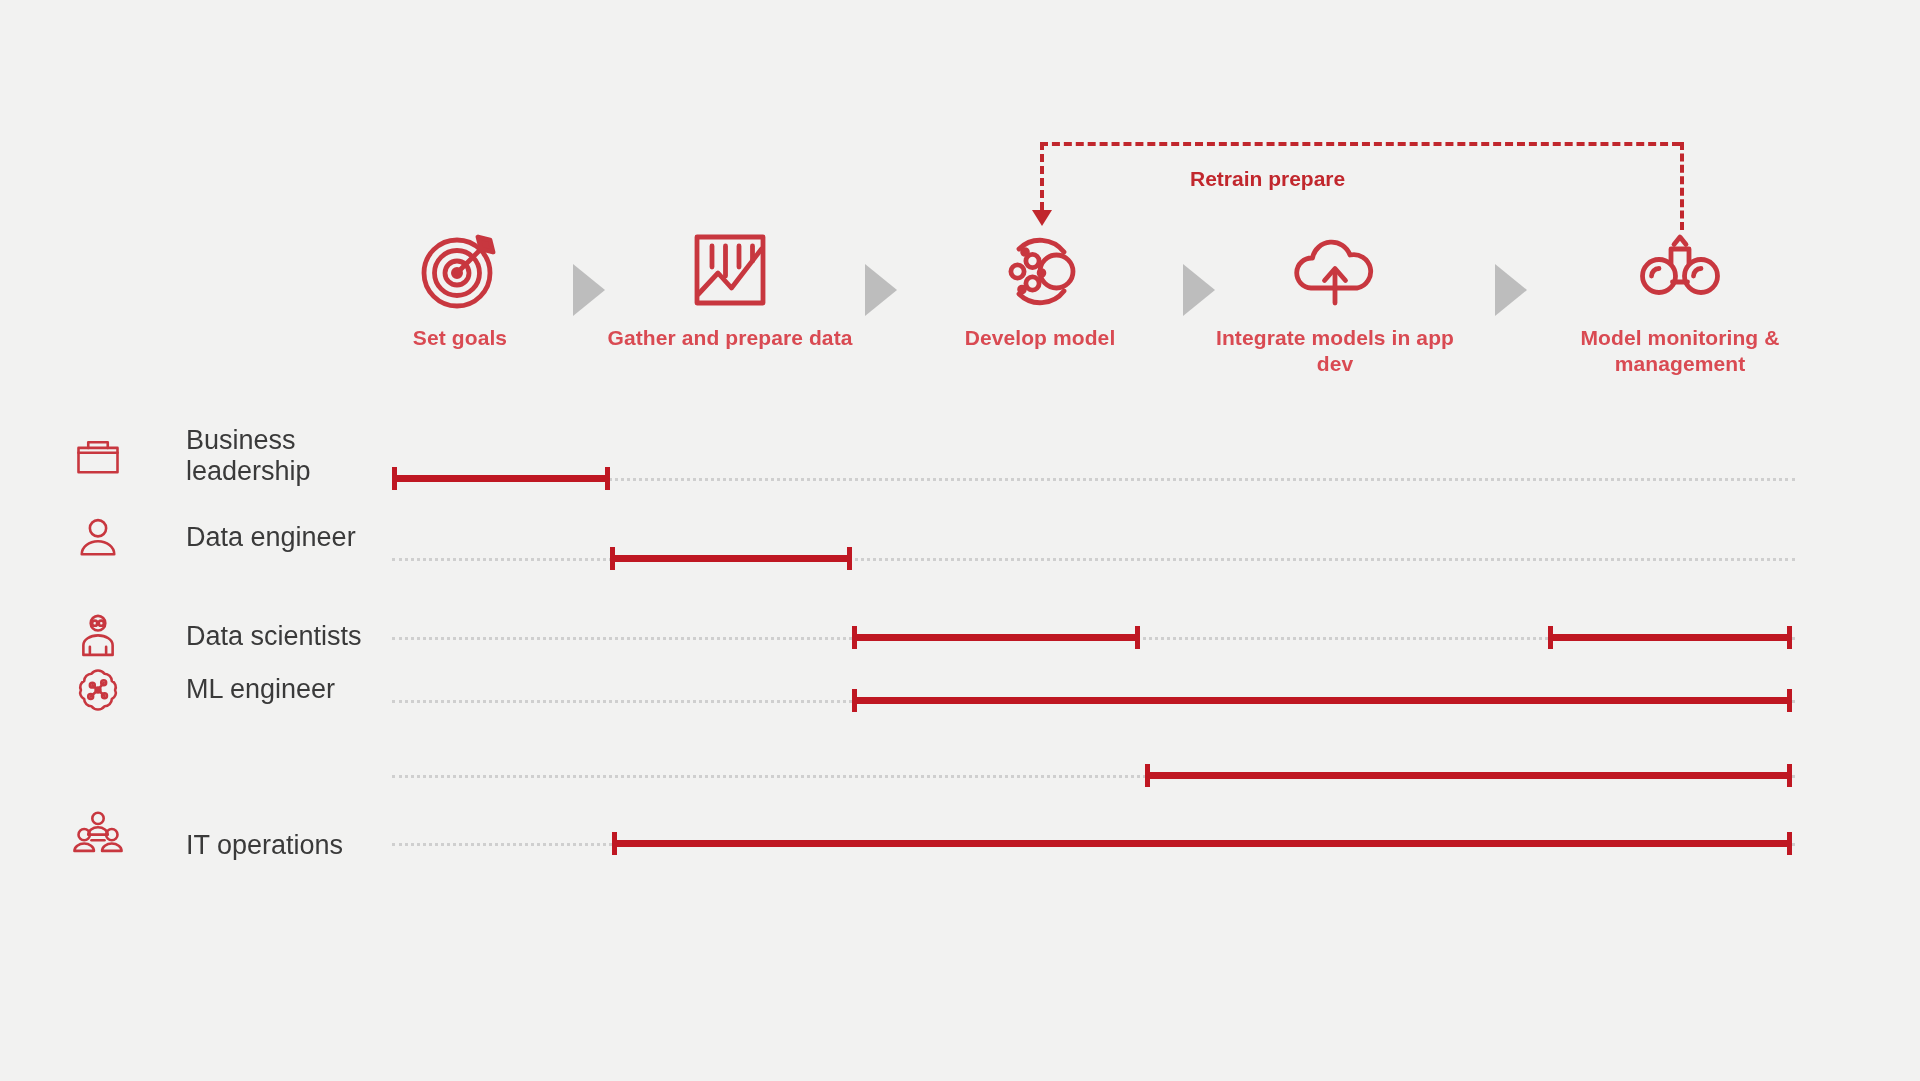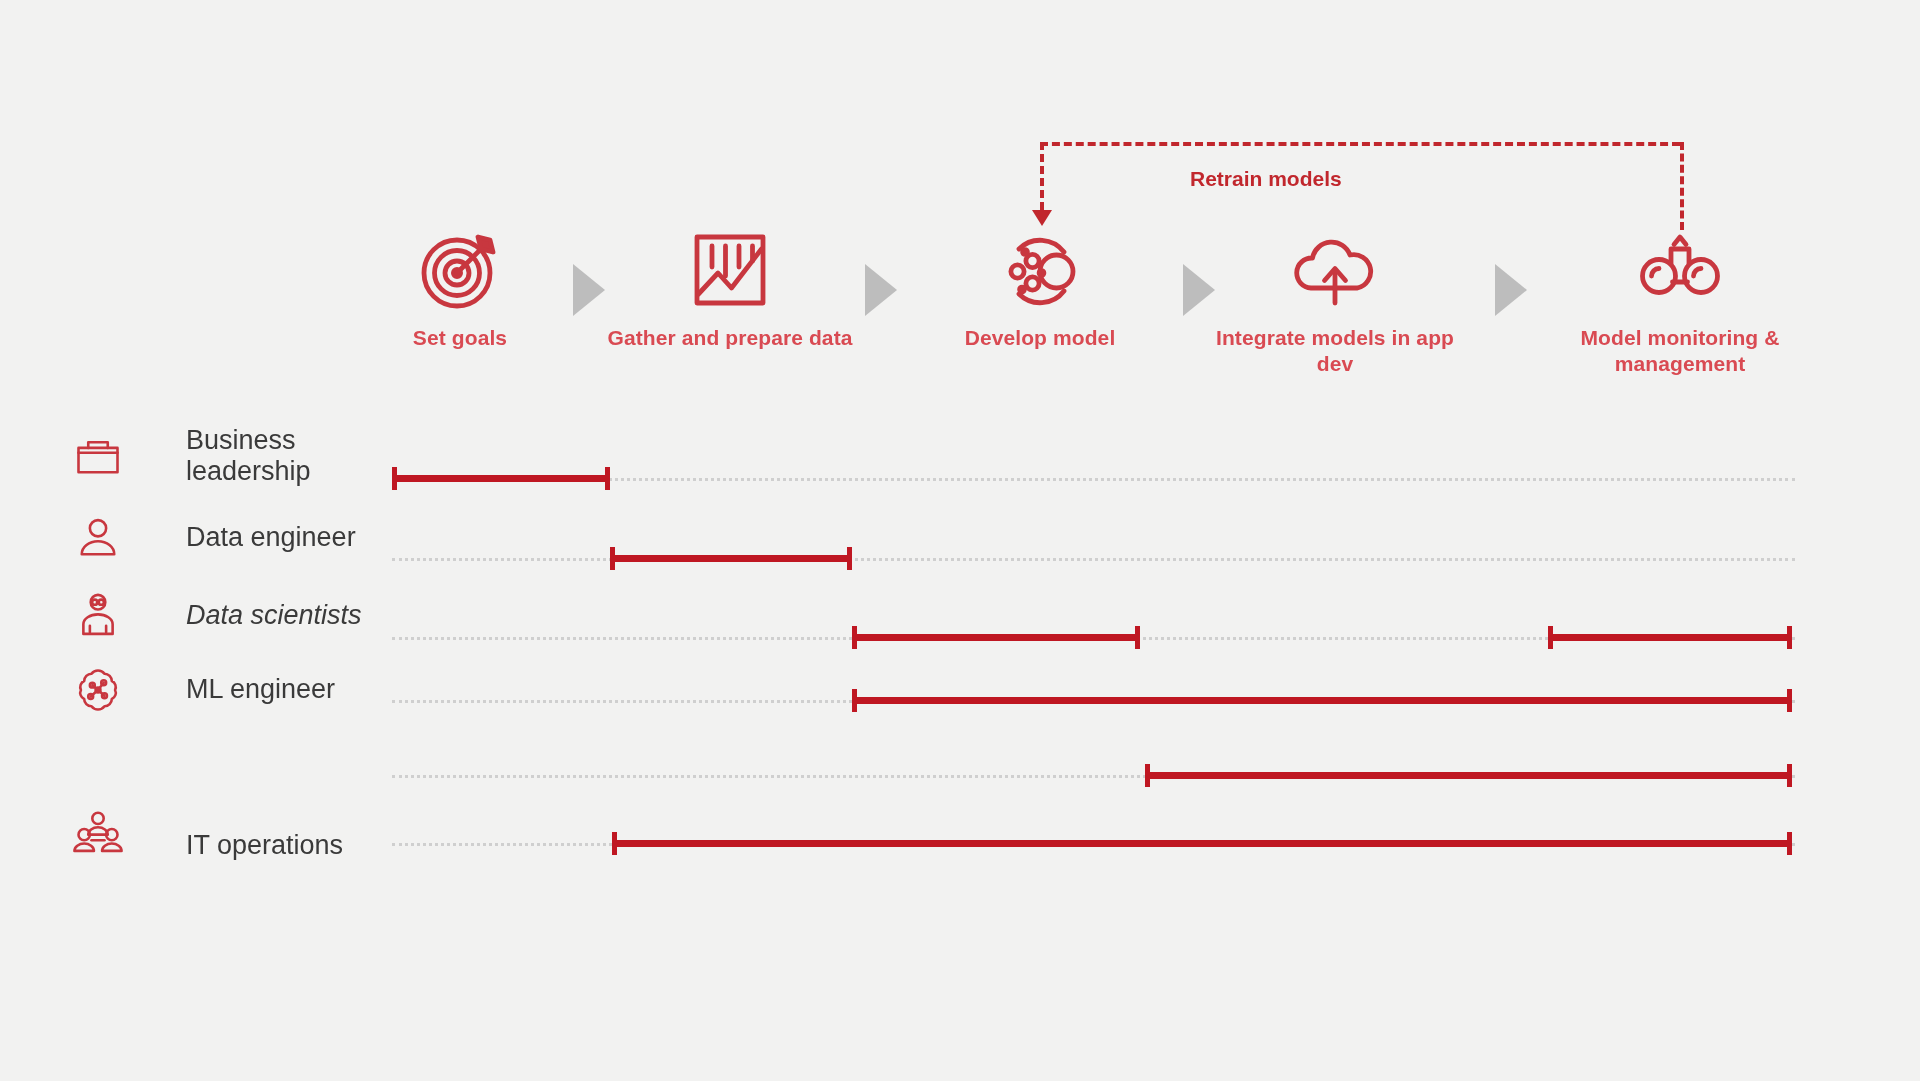--- a/index.html
+++ b/index.html
@@ -100,21 +100,21 @@
   }
 </style>
 </head>
 <body>
 
 <div id="stage">
     <div class="loop-top" style="left: 1040px; top: 142px; width: 640px;"></div>
     <div class="loop-side" style="left: 1040px; top: 142px; height: 68px;"></div>
     <div class="loop-side" style="left: 1680px; top: 142px; height: 88px;"></div>
     <div class="loop-arrow" style="left: 1032px; top: 210px;"></div>
-    <div class="loop-label" style="left: 1190px; top: 167px;">Retrain models</div>
+    <div class="loop-label" style="left: 1190px; top: 167px;">Retrain prepare</div>
     <div class="phase" style="left: 330px; top: 215px;">
       <div class="icon">
         <svg width="96" height="96" viewBox="0 0 64 64" xmlns="http://www.w3.org/2000/svg">
           <g fill="none" stroke="#c8373f" stroke-width="3.2" stroke-linecap="round" stroke-linejoin="round">
         <circle cx="30" cy="34" r="22"></circle>
             <circle cx="30" cy="34" r="15"></circle>
         <circle cx="30" cy="34" r="8"></circle>
             <circle cx="30" cy="34" r="2.4"></circle>
         <path d="M30 34 L48 16"></path>
         <path d="M44 10 l8 2 2 8 -8 -2 z" fill="#c8373f" stroke="#c8373f"></path>
@@ -214,21 +214,21 @@
         <path d="M12 52 a20 16 0 0 1 40 0 z"></path>
       </g>
         </svg>
       </div>
       <div class="rlabel">Data engineer</div>
     </div>
     <div class="dotted" style="left: 392px; top: 558px; width: 1403px;"></div>
     <div class="seg" style="left: 610px; top: 555px; width: 242px;"></div>
     <div class="cap" style="left: 610px; top: 547px;"></div>
     <div class="cap" style="left: 847px; top: 547px;"></div>
-    <div class="role" style="top: 588px; font-style: italic;">
+    <div class="role" style="top: 609px;">
       <div class="ricon">
         <svg width="52" height="52" viewBox="0 0 64 64" xmlns="http://www.w3.org/2000/svg">
           <g fill="none" stroke="#c8373f" stroke-width="3.2" stroke-linecap="round" stroke-linejoin="round">
         <circle cx="32" cy="15" r="9"></circle>
         <circle cx="28" cy="15" r="3.2"></circle>
             <circle cx="36" cy="15" r="3.2"></circle>
             <path d="M31 15 h2"></path>
         <path d="M14 54 v-12 a18 12 0 0 1 36 0 v12 z"></path>
         <path d="M22 44 v8 M42 44 v8"></path>
       </g>

